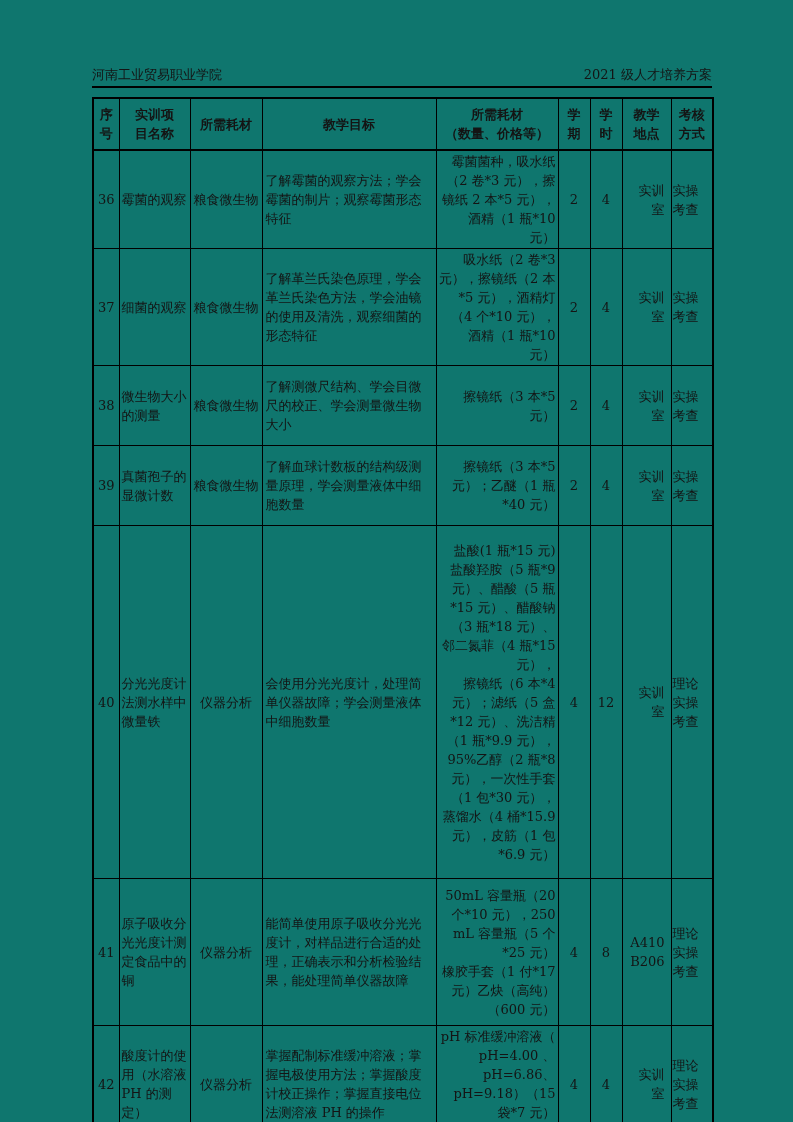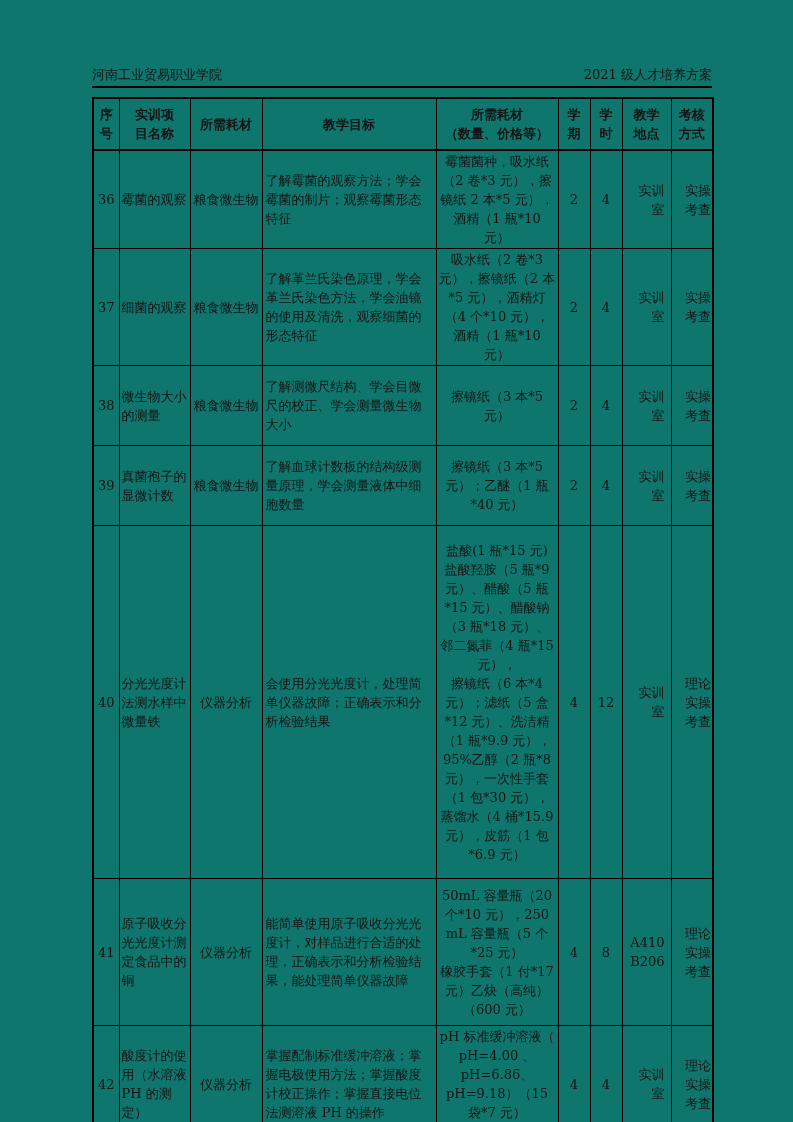--- a/index.html
+++ b/index.html
@@ -54,24 +54,24 @@
     text-align: center;
     white-space: pre-line;
     border-bottom: 2px solid #000;
     height: 48px;
     padding: 1px 1px;
   }
   td.c-no      { text-align: center; padding: 15px 1px; }
   td.c-project { text-align: left; padding: 1px 2px; margin-left: 24px; }
   td.c-course  { text-align: center; padding: 10px 1px; }
   td.c-objective { text-align: left; padding: 11px 3px; white-space: pre-line; }
-  td.c-materials { text-align: center; padding: 1px 2px; white-space: pre-line; }
+  td.c-materials { text-align: right; padding: 1px 2px; white-space: pre-line; }
   td.c-semester, td.c-hours { text-align: center; padding: 1px 0; }
   td.c-location { text-align: right; white-space: pre-line; padding: 1px 6px; }
-  td.c-assessment { text-align: right; padding: 1px 1px; }
+  td.c-assessment { text-align: left; padding: 1px 1px; }
   tr.r0 { height: 78px; }
   tr.r1 { height: 87px; }
   tr.r2 { height: 53px; }
   tr.r3 { height: 54px; }
   tr.r4 { height: 353px; }
   tr.r5 { height: 147px; }
   tr.r6 { height: 107px; }
   .doc-footer {
     margin-top: 12px;
     margin-left: 3px;
@@ -164,21 +164,21 @@
         <td class="c-materials">擦镜纸（3 本*5 元）；乙醚（1 瓶*40 元）</td>
         <td class="c-semester">2</td>
         <td class="c-hours">4</td>
         <td class="c-location">实训室</td>
         <td class="c-assessment">实操考查</td>
       </tr>
       <tr class="r4">
         <td class="c-no">40</td>
         <td class="c-project">分光光度计法测水样中微量铁</td>
         <td class="c-course">仪器分析</td>
-        <td class="c-objective">会使用分光光度计，处理简单仪器故障；正确表示和分析检验结果</td>
+        <td class="c-objective">会使用分光光度计，处理简单仪器故障；学会测量液体中细胞数量</td>
         <td class="c-materials">盐酸(1 瓶*15 元)
 盐酸羟胺（5 瓶*9 元）、醋酸（5 瓶*15 元）、醋酸钠（3 瓶*18 元）、邻二氮菲（4 瓶*15 元），
 擦镜纸（6 本*4 元）；滤纸（5 盒*12 元）、洗洁精（1 瓶*9.9 元），95%乙醇（2 瓶*8 元），一次性手套（1 包*30 元），蒸馏水（4 桶*15.9 元），皮筋（1 包*6.9 元）</td>
         <td class="c-semester">4</td>
         <td class="c-hours">12</td>
         <td class="c-location">实训室</td>
         <td class="c-assessment">理论实操考查</td>
       </tr>
       <tr class="r5">
         <td class="c-no">41</td>

